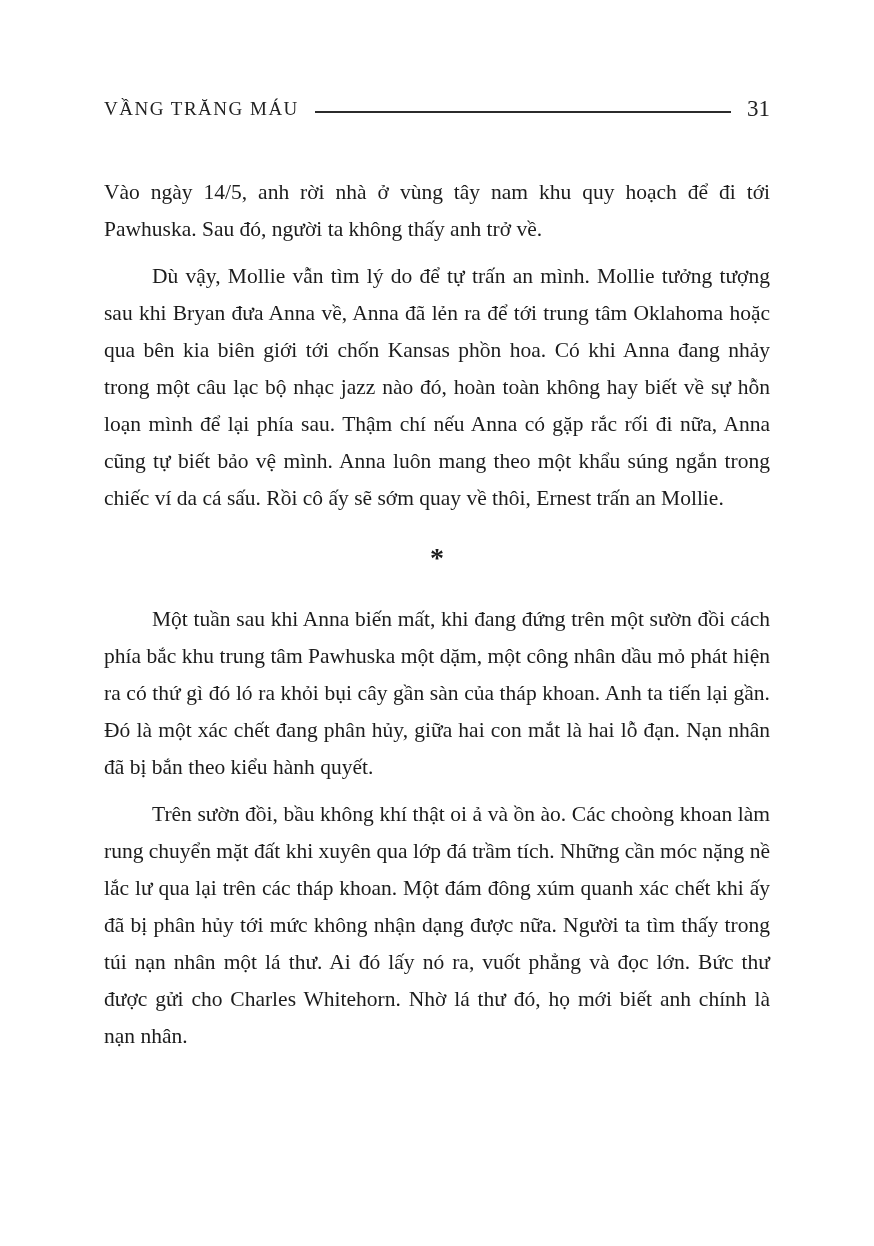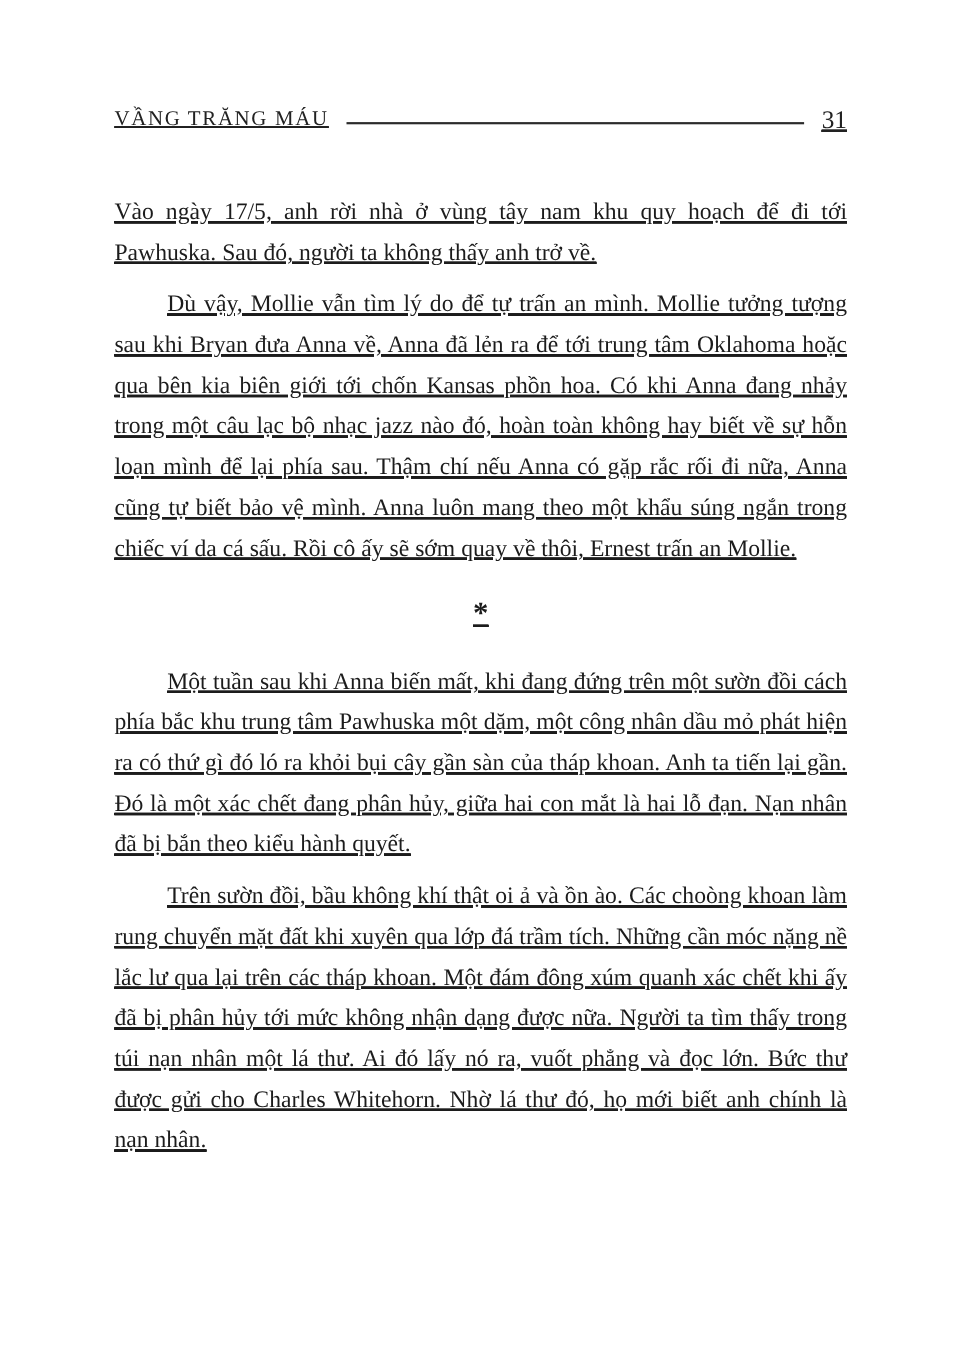--- a/index.html
+++ b/index.html
@@ -1,15 +1,15 @@
 <!DOCTYPE html>
 <html><head>
   <meta charset="utf-8">
   <style>
-    * { box-sizing: border-box; text-decoration: underline; }
+    * { box-sizing: border-box; }
     html, body {
       margin: 0;
       padding: 0;
       background: #ffffff;
     }
     .page {
       position: relative;
       width: 874px;
       height: 1246px;
       margin: 0 auto;
@@ -71,21 +71,21 @@
 
 <div class="page">
 
   <header class="page-header">
     <span class="running-title">VẦNG TRĂNG MÁU</span>
     <span class="header-rule"></span>
     <span class="page-number">31</span>
   </header>
 
   <main class="page-body">
-    <p class="para no-indent">Vào ngày 17/5, anh rời nhà ở vùng tây nam khu quy hoạch để đi tới Pawhuska. Sau đó, người ta không thấy anh trở về.</p>
+    <p class="para no-indent">Vào ngày 14/5, anh rời nhà ở vùng tây nam khu quy hoạch để đi tới Pawhuska. Sau đó, người ta không thấy anh trở về.</p>
 
     <p class="para">Dù vậy, Mollie vẫn tìm lý do để tự trấn an mình. Mollie tưởng tượng sau khi Bryan đưa Anna về, Anna đã lẻn ra để tới trung tâm Oklahoma hoặc qua bên kia biên giới tới chốn Kansas phồn hoa. Có khi Anna đang nhảy trong một câu lạc bộ nhạc jazz nào đó, hoàn toàn không hay biết về sự hỗn loạn mình để lại phía sau. Thậm chí nếu Anna có gặp rắc rối đi nữa, Anna cũng tự biết bảo vệ mình. Anna luôn mang theo một khẩu súng ngắn trong chiếc ví da cá sấu. Rồi cô ấy sẽ sớm quay về thôi, Ernest trấn an Mollie.</p>
 
     <div class="section-separator">*</div>
 
     <p class="para">Một tuần sau khi Anna biến mất, khi đang đứng trên một sườn đồi cách phía bắc khu trung tâm Pawhuska một dặm, một công nhân dầu mỏ phát hiện ra có thứ gì đó ló ra khỏi bụi cây gần sàn của tháp khoan. Anh ta tiến lại gần. Đó là một xác chết đang phân hủy, giữa hai con mắt là hai lỗ đạn. Nạn nhân đã bị bắn theo kiểu hành quyết.</p>
 
     <p class="para">Trên sườn đồi, bầu không khí thật oi ả và ồn ào. Các choòng khoan làm rung chuyển mặt đất khi xuyên qua lớp đá trầm tích. Những cần móc nặng nề lắc lư qua lại trên các tháp khoan. Một đám đông xúm quanh xác chết khi ấy đã bị phân hủy tới mức không nhận dạng được nữa. Người ta tìm thấy trong túi nạn nhân một lá thư. Ai đó lấy nó ra, vuốt phẳng và đọc lớn. Bức thư được gửi cho Charles Whitehorn. Nhờ lá thư đó, họ mới biết anh chính là nạn nhân.</p>
   </main>
 

